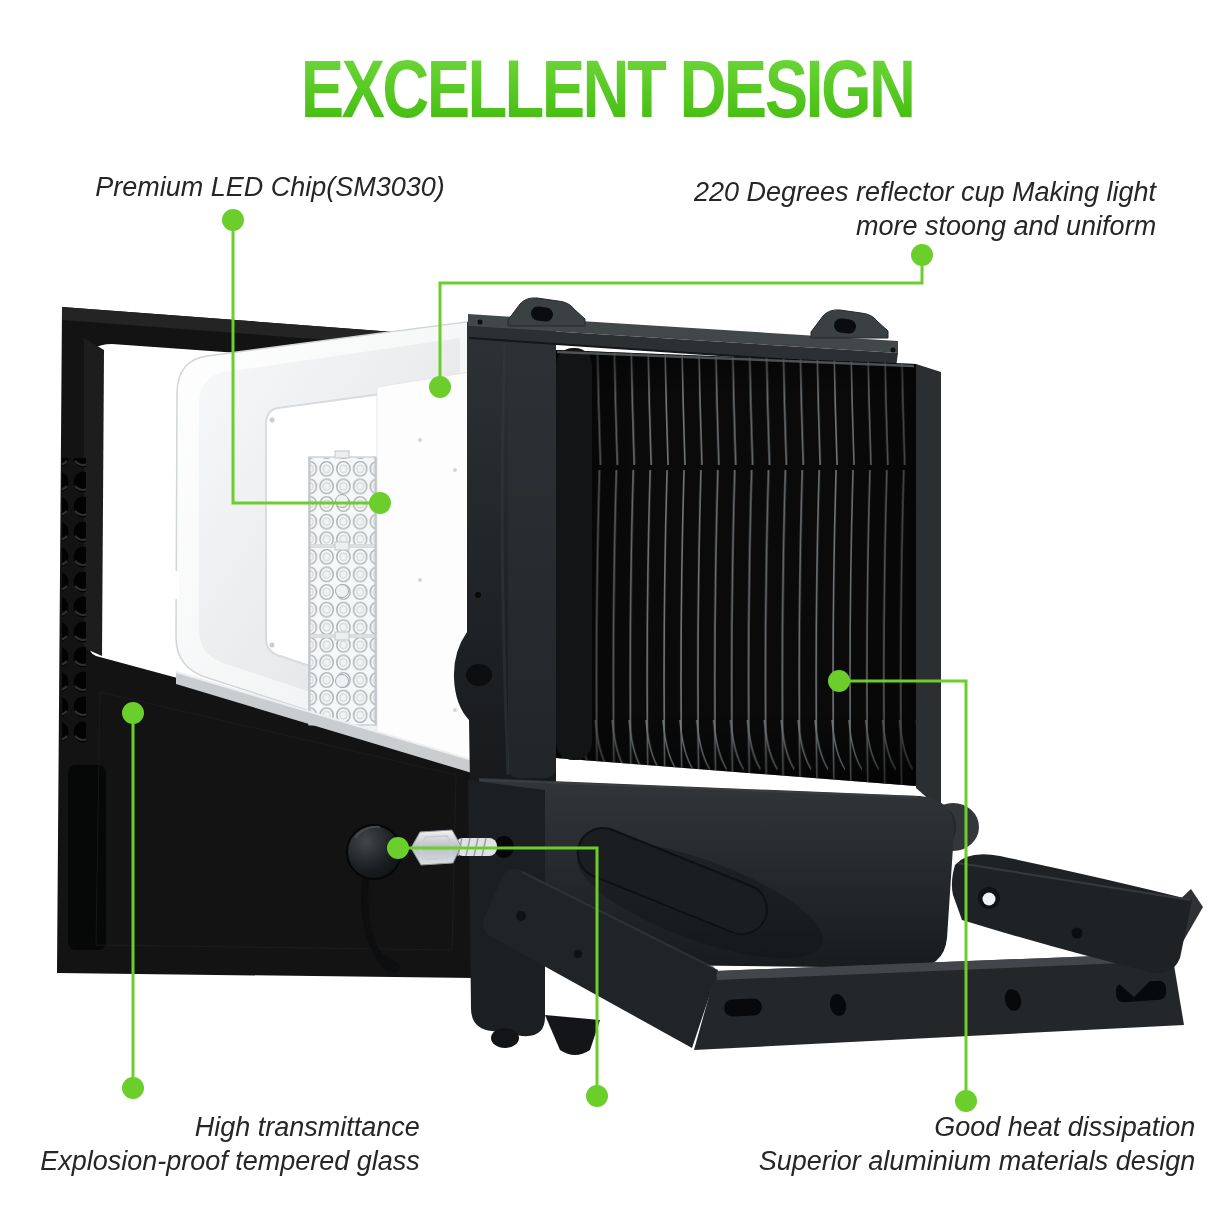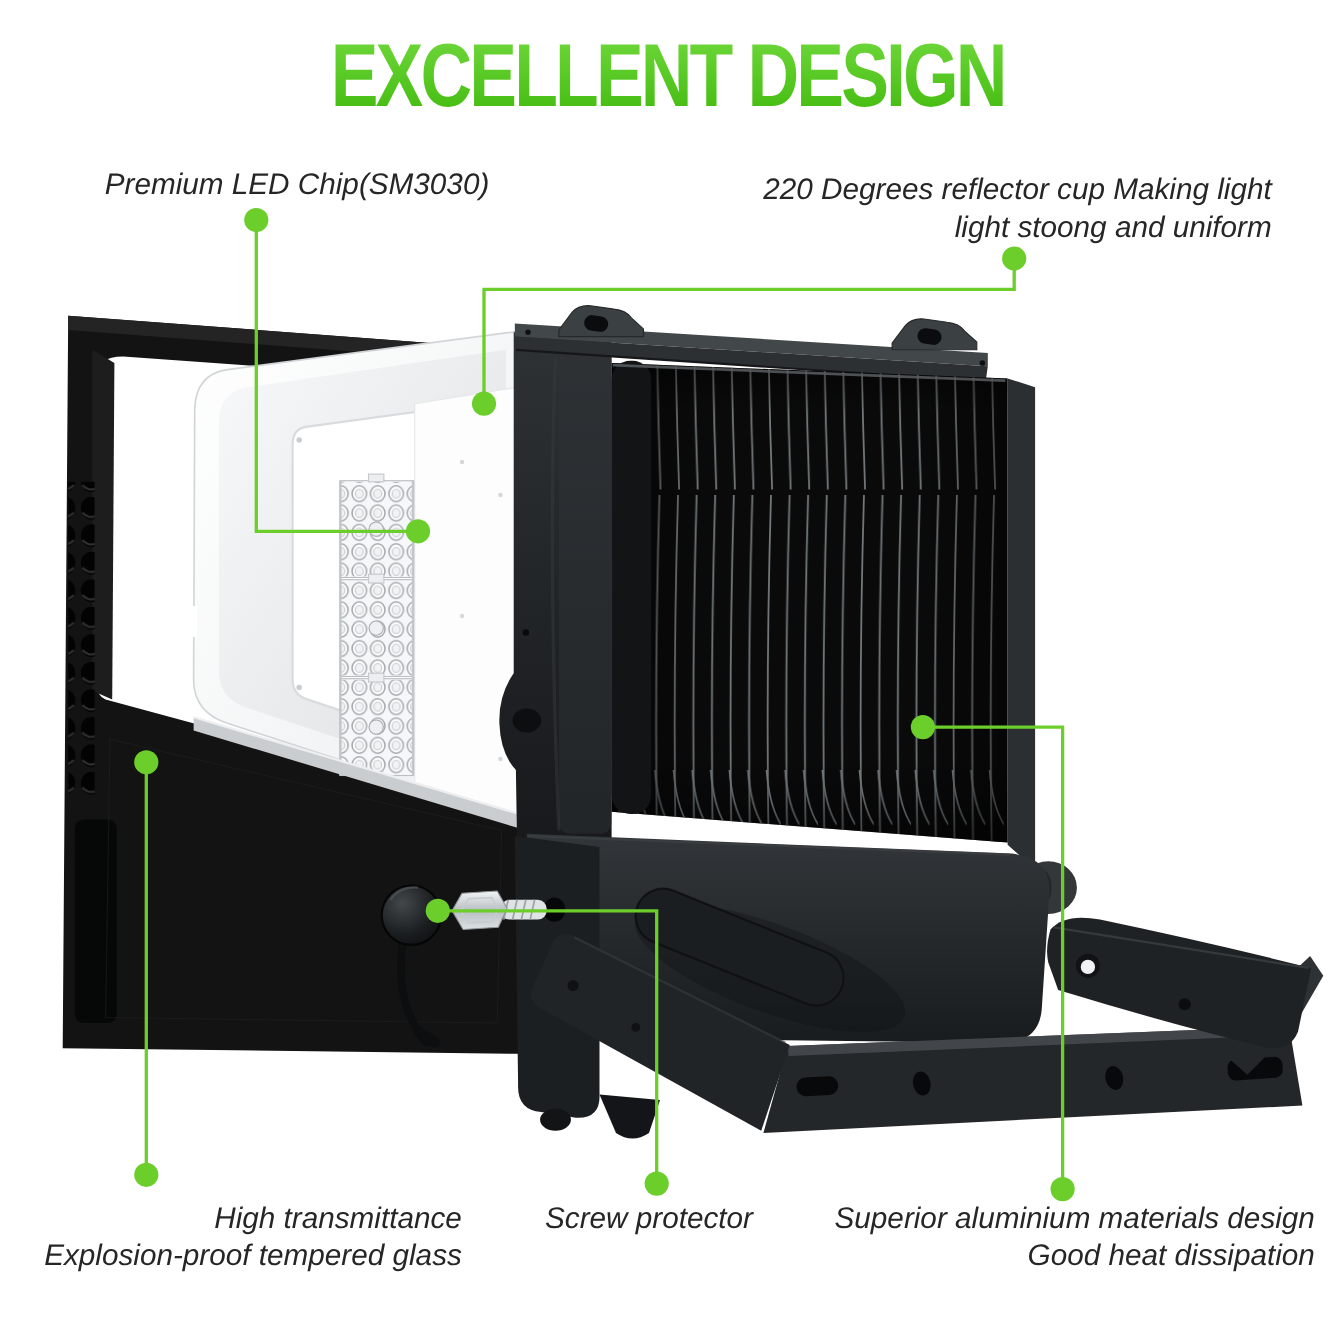--- a/index.html
+++ b/index.html
@@ -5,21 +5,21 @@
   :root{
     --title-green-top:#74DB40;
     --title-green-bottom:#46BD12;
     --callout-green:#6CCE2B;
     --label-text:#262626;
     --background:#FFFFFF;
   }
   *{margin:0;padding:0;box-sizing:border-box;}
   html,body{width:1214px;height:1214px;background:var(--background);
     font-family:"Liberation Sans", sans-serif; overflow:hidden;}
-  .stage{position:relative;width:1214px;height:859px;background:var(--background);}
+  .stage{position:relative;width:1214px;height:859px;background:var(--background);margin-top:20px;}
   .title{
     position:absolute; top:22px; left:0; width:100%;
     text-align:center;
     font-size:74px; font-weight:700; letter-spacing:-3px;
     transform:scaleX(.88) scaleY(1.10); transform-origin:50% 0;
     background:linear-gradient(180deg,var(--title-green-top) 0%,var(--title-green-bottom) 85%);
     -webkit-background-clip:text; background-clip:text;
     color:transparent; -webkit-text-fill-color:transparent;
     white-space:nowrap;
   }
@@ -284,30 +284,27 @@
       <circle class="callout-dot" cx="966" cy="1081" r="11"></circle>
     </g>
   </svg>
 
   <div class="callout-label" style="left:270px; top:150px;">
     <div>Premium LED Chip(SM3030)</div>
   </div>
 
   <div class="callout-label" style="left:925px; top:155px;">
     <div>220 Degrees reflector cup Making light</div>
-    <div>light stoong and uniform</div>
+    <div>more stoong and uniform</div>
   </div>
 
   <div class="callout-label" style="left:230px; top:1090px;">
     <div>High transmittance</div>
     <div>Explosion-proof tempered glass</div>
   </div>
 
-  <div class="callout-label" style="left:590px; top:1090px;">
-    <div>Screw protector</div>
+
+  <div class="callout-label" style="left:977px; top:1090px;">
+    <div>Good heat dissipation</div>
+    <div>Superior aluminium materials design</div>
   </div>
 
-  <div class="callout-label" style="left:977px; top:1090px;">
-    <div>Superior aluminium materials design</div>
-    <div>Good heat dissipation</div>
-  </div>
-
 </div>
 
 </body></html>

